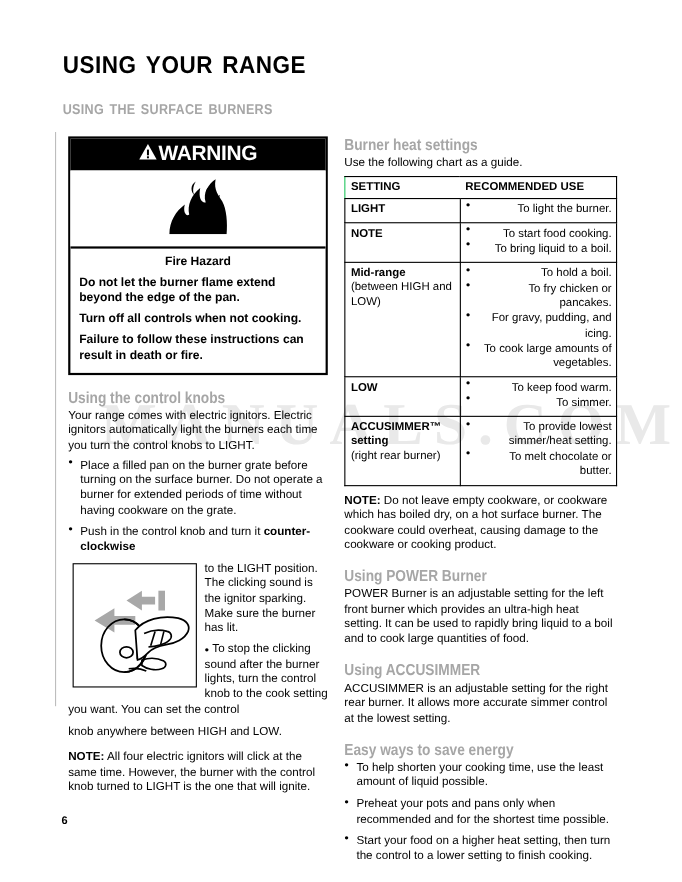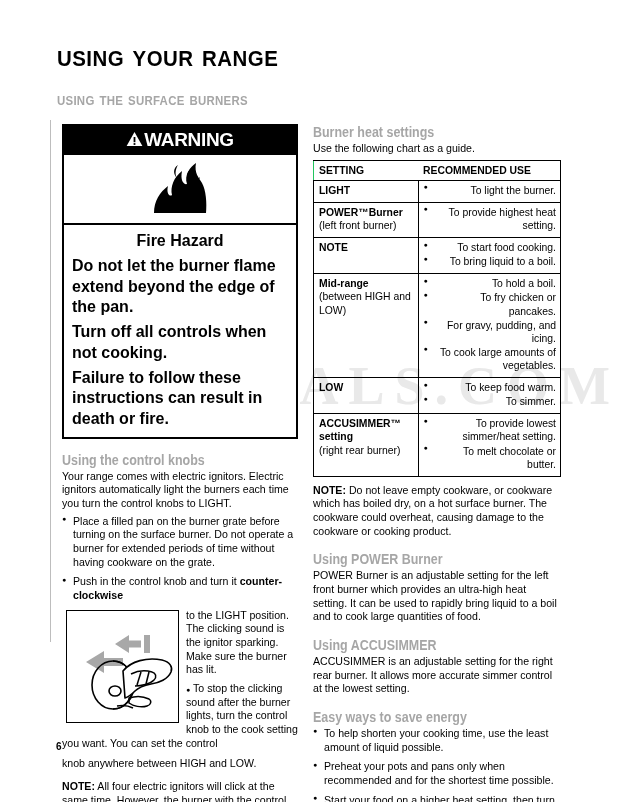--- a/index.html
+++ b/index.html
@@ -107,21 +107,21 @@
   }
   #warning-bar .tri { display: inline-block; margin-right: 1px; line-height: 1; }
   #flame-cell {
     border-bottom: 2px solid #000;
     text-align: center;
     padding: 6px 0 6px 0;
     background: #fff;
   }
   #warning-text {
     padding: 6px 8px 8px 8px;
-    font-size: 16px;
+    font-size: 11px;
     font-weight: bold;
     line-height: 1.27;
   }
   #warning-text .hz {
     text-align: center;
     display: block;
     margin-bottom: 5px;
   }
   #warning-text p { margin: 0 0 5px 0; }
   #warning-text p:last-child { margin-bottom: 0; }
@@ -337,28 +337,20 @@
         </tr>
         <tr>
           <td class="c1"><b>LIGHT</b></td>
           <td class="c2">
               <ul>
                 <li>To light the burner.</li>
               </ul>
             </td>
         </tr>
         <tr>
-          <td class="c1"><b>POWER™Burner</b><span class="sm">(left front burner)</span></td>
-          <td class="c2">
-              <ul>
-                <li>To provide highest heat setting.</li>
-              </ul>
-            </td>
-        </tr>
-        <tr>
           <td class="c1"><b>NOTE</b></td>
           <td class="c2">
               <ul>
                 <li>To start food cooking.</li>
                 <li>To bring liquid to a boil.</li>
               </ul>
             </td>
         </tr>
         <tr>
           <td class="c1"><b>Mid-range</b><span class="sm">(between HIGH and LOW)</span></td>

